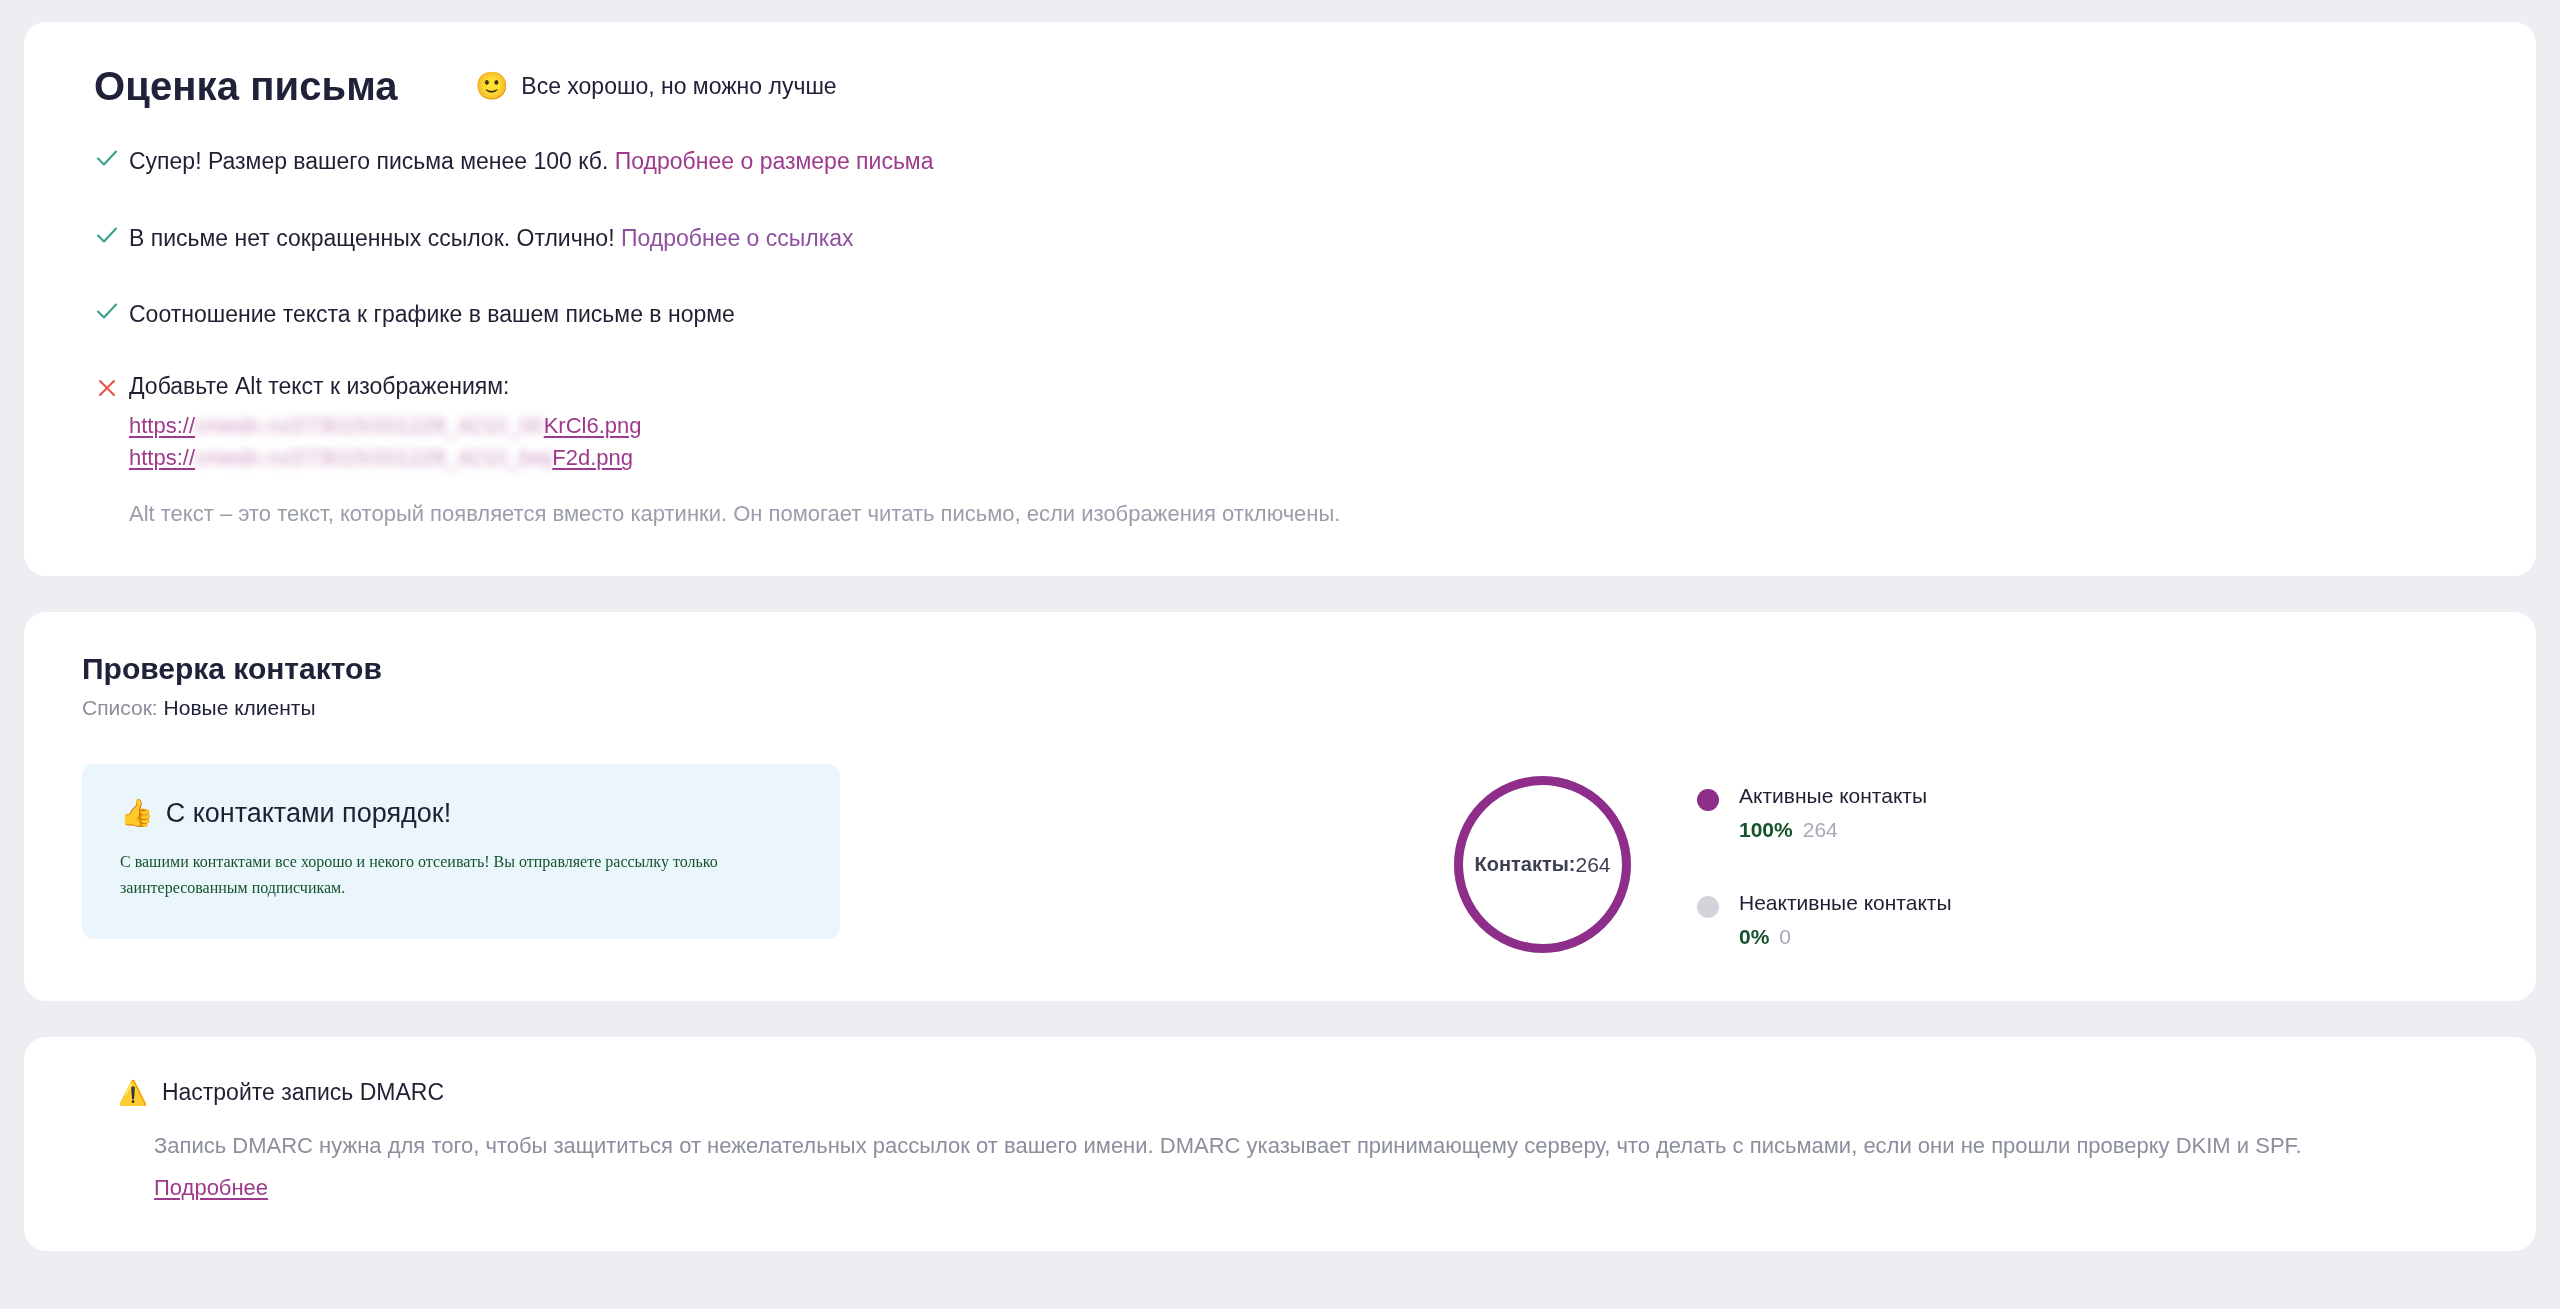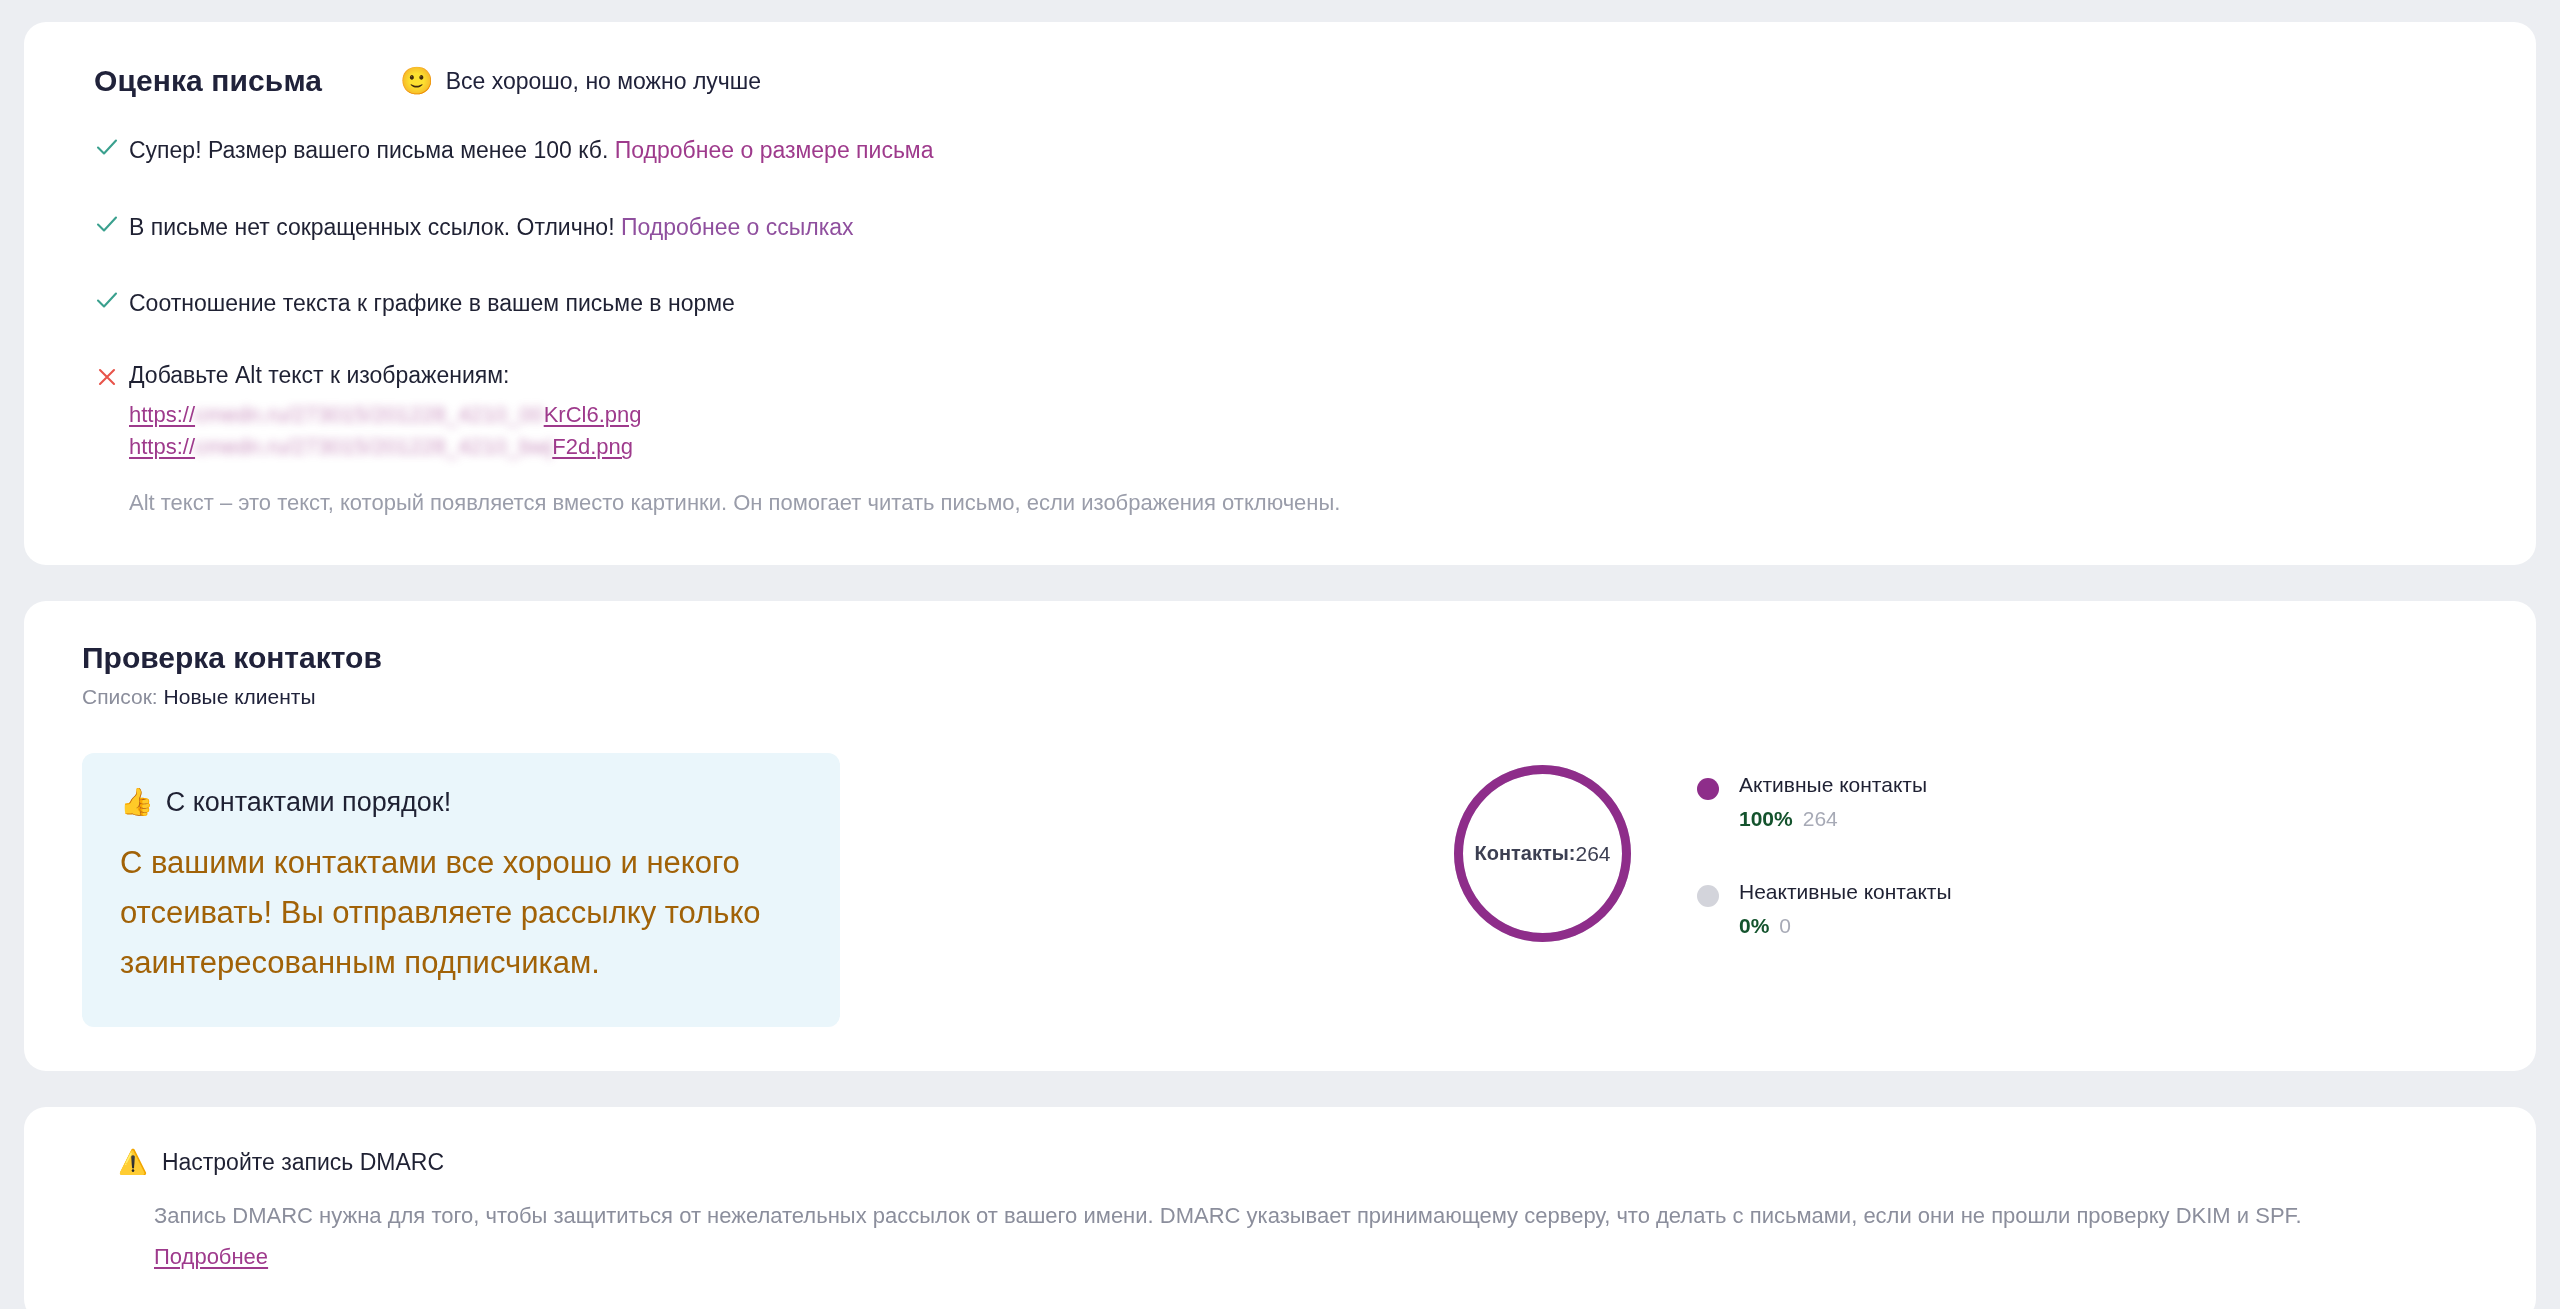--- a/index.html
+++ b/index.html
@@ -32,21 +32,21 @@
   
   #card-evaluation { padding: 42px 46px 46px 46px; }
 
   .eval-head {
     display: flex;
     align-items: center;
     gap: 0;
     margin: 0 0 34px 24px;
   }
   .eval-title {
-    font-size: 30px;
+    font-size: 40px;
     font-weight: 700;
     color: #20223a;
     letter-spacing: .1px;
     white-space: nowrap;
   }
   .eval-verdict-wrap {
     display: flex;
     align-items: center;
     gap: 12px;
     margin-left: 78px;
@@ -149,23 +149,24 @@
   }
   .info-box-title {
     font-size: 27px;
     color: #1f2133;
     margin-bottom: 20px;
     display: flex;
     align-items: center;
     gap: 12px;
   }
   .info-box-text {
-    font-size: 31px;
-    color: #a16207;
+    font-size: 16px;
+    color: #14532d;
     line-height: 1.62;
+    font-family: Liberation Serif, serif;
   }
 
   .donut-area {
     display: flex;
     align-items: center;
     margin-left: 610px;
     margin-top: 8px;
   }
   .donut {
     position: relative;

